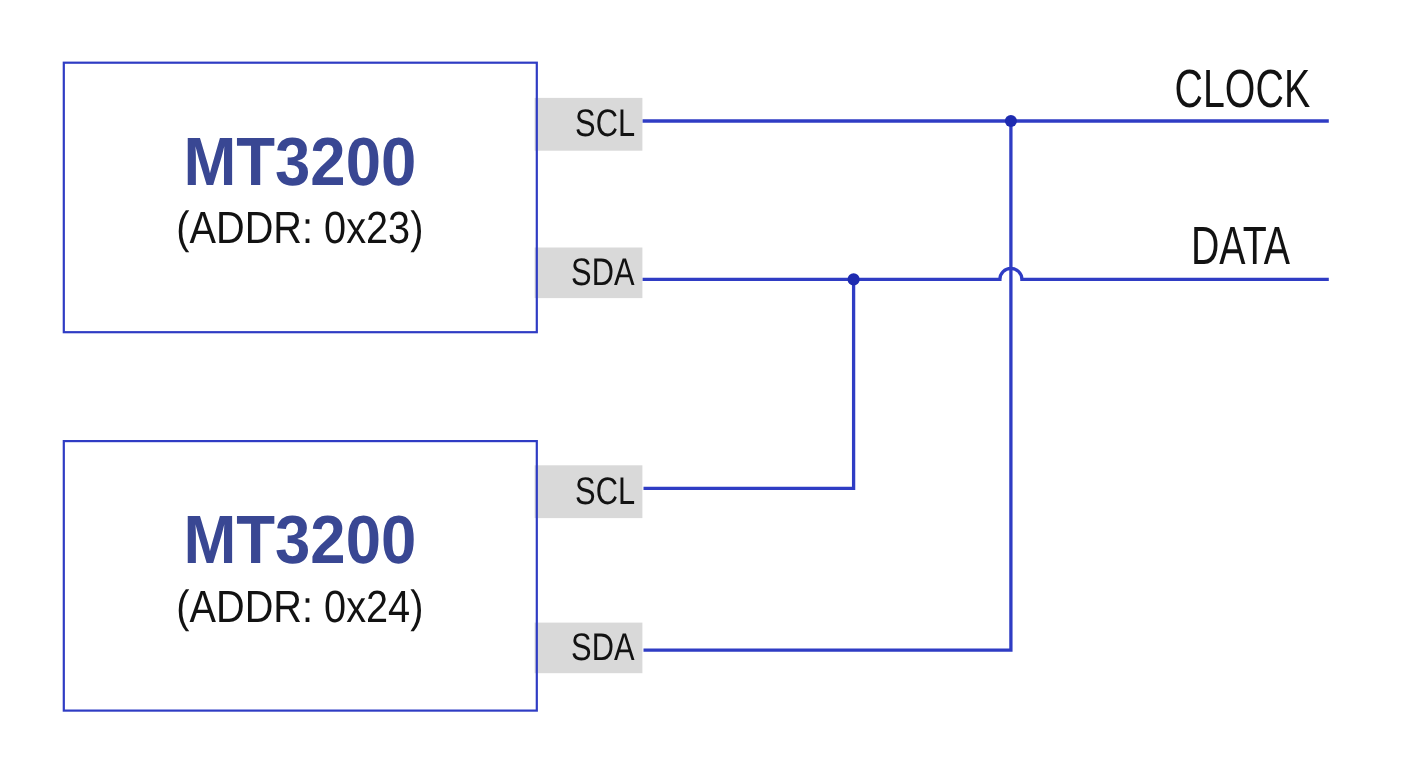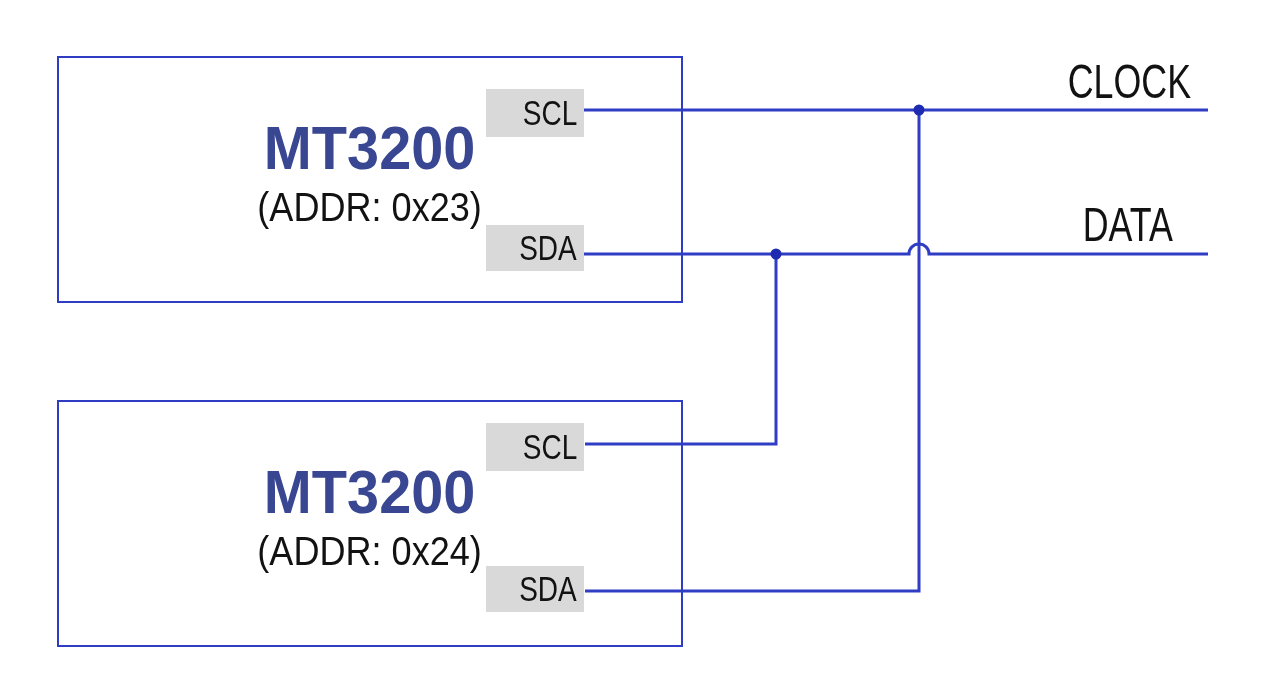--- a/index.html
+++ b/index.html
@@ -19,21 +19,21 @@
     overflow: hidden;
     font-family: "Liberation Sans", sans-serif;
   }
   .wires { position: absolute; left: 0; top: 0; width: 1280px; height: 690px; }
   .wire { fill: none; stroke: var(--wire); stroke-width: 3; }
   .junction { fill: var(--junction); stroke: none; }
 
   .device-box {
     position: absolute;
     left: 57px;
-    width: 626px;
+    width: 432px;
     height: 247px;
     border: 2.5px solid var(--wire);
     background: transparent;
     display: flex;
     align-items: center;
     justify-content: center;
   }
   .device-text { text-align: center; margin-top: -14px; }
   .device-name {
     font-size: 62px;

